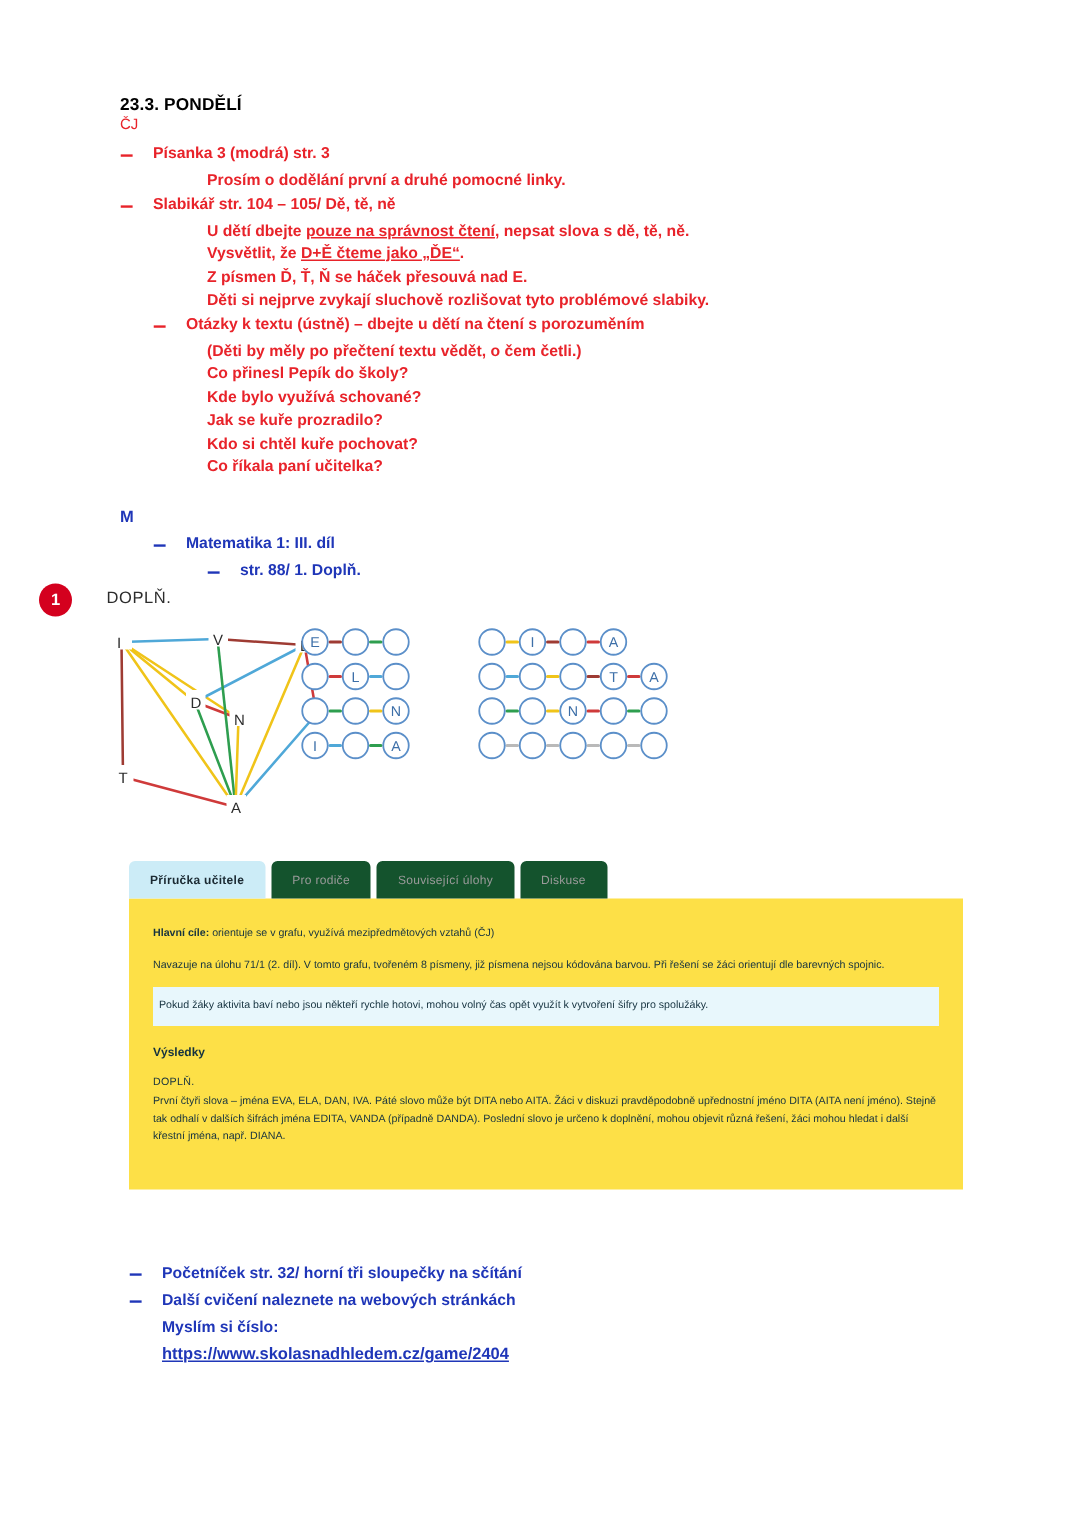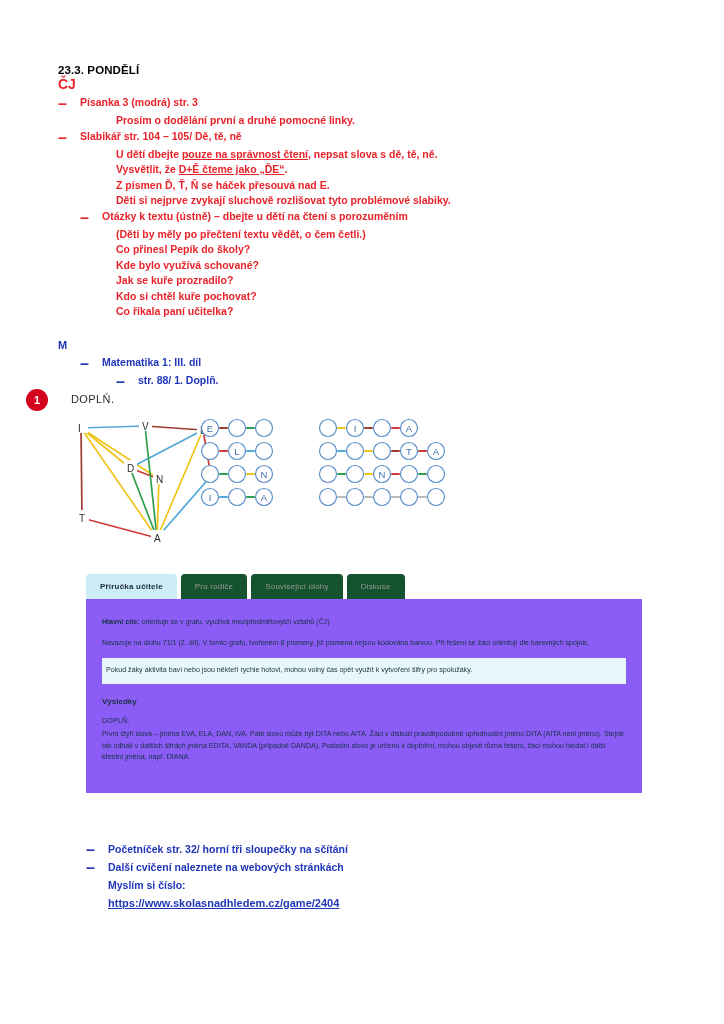--- a/index.html
+++ b/index.html
@@ -21,34 +21,34 @@
     position: absolute;
     left: 0; top: 0;
     width: 724px;
     height: 1024px;
     background: #ffffff;
   }
 
   
   .doc-head {
     position: absolute;
-    left: 58px;
+    left: 80px;
     top: 63px;
     width: 620px;
   }
   .h-date {
     font-size: 11.5px;
     font-weight: bold;
     color: #000000;
     letter-spacing: .1px;
     line-height: 14px;
   }
   .h-subject-cj {
-    font-size: 14px;
-    font-weight: bold;
+    font-size: 10px;
+    font-weight: normal;
     color: #e8232a;
     line-height: 14px;
     margin-top: 0px;
   }
   .h-subject-m {
     font-size: 11px;
     font-weight: bold;
     color: #1f36b8;
     line-height: 14px;
   }
@@ -149,21 +149,21 @@
     border-radius: 4px 4px 0 0;
     white-space: nowrap;
     letter-spacing: .2px;
   }
   .tab.active {
     background: #ccecf7;
     color: #1b2a33;
     font-weight: bold;
   }
   .panel {
-    background: #8b5cf6;
+    background: #fde047;
     padding: 18px 16px 20px 16px;
     box-sizing: border-box;
     width: 556px;
   }
   .panel p {
     margin: 0 0 9px 0;
     font-size: 7.1px;
     line-height: 11.5px;
     color: #15323f;
   }

